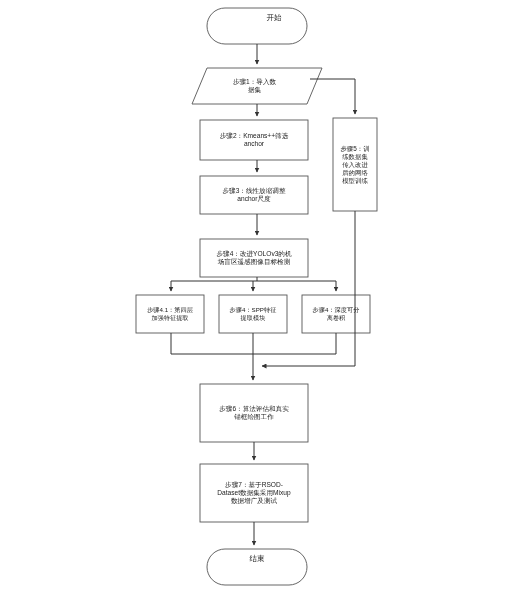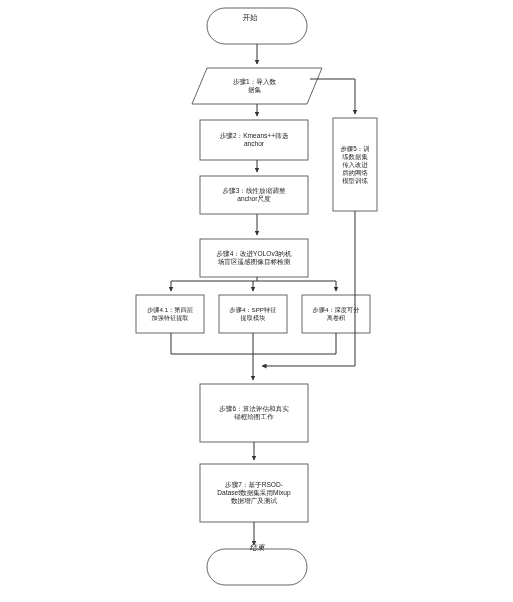--- a/index.html
+++ b/index.html
@@ -95,21 +95,21 @@
       <line x1="253" y1="354" x2="253" y2="380" marker-end="url(#arrow)"></line>
 
       <path d="M 355 211 L 355 366 L 262 366" marker-end="url(#arrow)"></path>
 
       <line x1="254" y1="442" x2="254" y2="460" marker-end="url(#arrow)"></line>
 
       <line x1="254" y1="522" x2="254" y2="545" marker-end="url(#arrow)"></line>
     </g>
   </svg>
 
-  <div class="node-label fs-term" style="left:200px; top:8px; width:100px; height:20px;">开始</div>
+  <div class="node-label fs-term" style="left:224px; top:8px; width:100px; height:20px;">开始</div>
 
   <div class="node-label fs-proc" style="left:197px; top:68px; width:115px; height:36px;">步骤1：导入数
 据集</div>
 
   <div class="node-label fs-proc" style="left:200px; top:120px; width:108px; height:40px;">步骤2：Kmeans++筛选
 anchor</div>
 
   <div class="node-label fs-proc" style="left:200px; top:176px; width:108px; height:38px;">步骤3：线性放缩调整
 anchor尺度</div>
 
@@ -131,15 +131,15 @@
   <div class="node-label fs-small" style="left:302px; top:295px; width:68px; height:38px;">步骤4：深度可分
 离卷积</div>
 
   <div class="node-label fs-proc" style="left:200px; top:384px; width:108px; height:58px;">步骤6：算法评估和真实
 锚框绘图工作</div>
 
   <div class="node-label fs-proc" style="left:200px; top:464px; width:108px; height:58px;">步骤7：基于RSOD-
 Dataset数据集采用Mixup
 数据增广及测试</div>
 
-  <div class="node-label fs-term" style="left:207px; top:530px; width:100px; height:36px;font-style:italic;">结束</div>
+  <div class="node-label fs-term" style="left:207px; top:541px; width:100px; height:36px;">结束</div>
 
 </div>
 
 </body></html>

